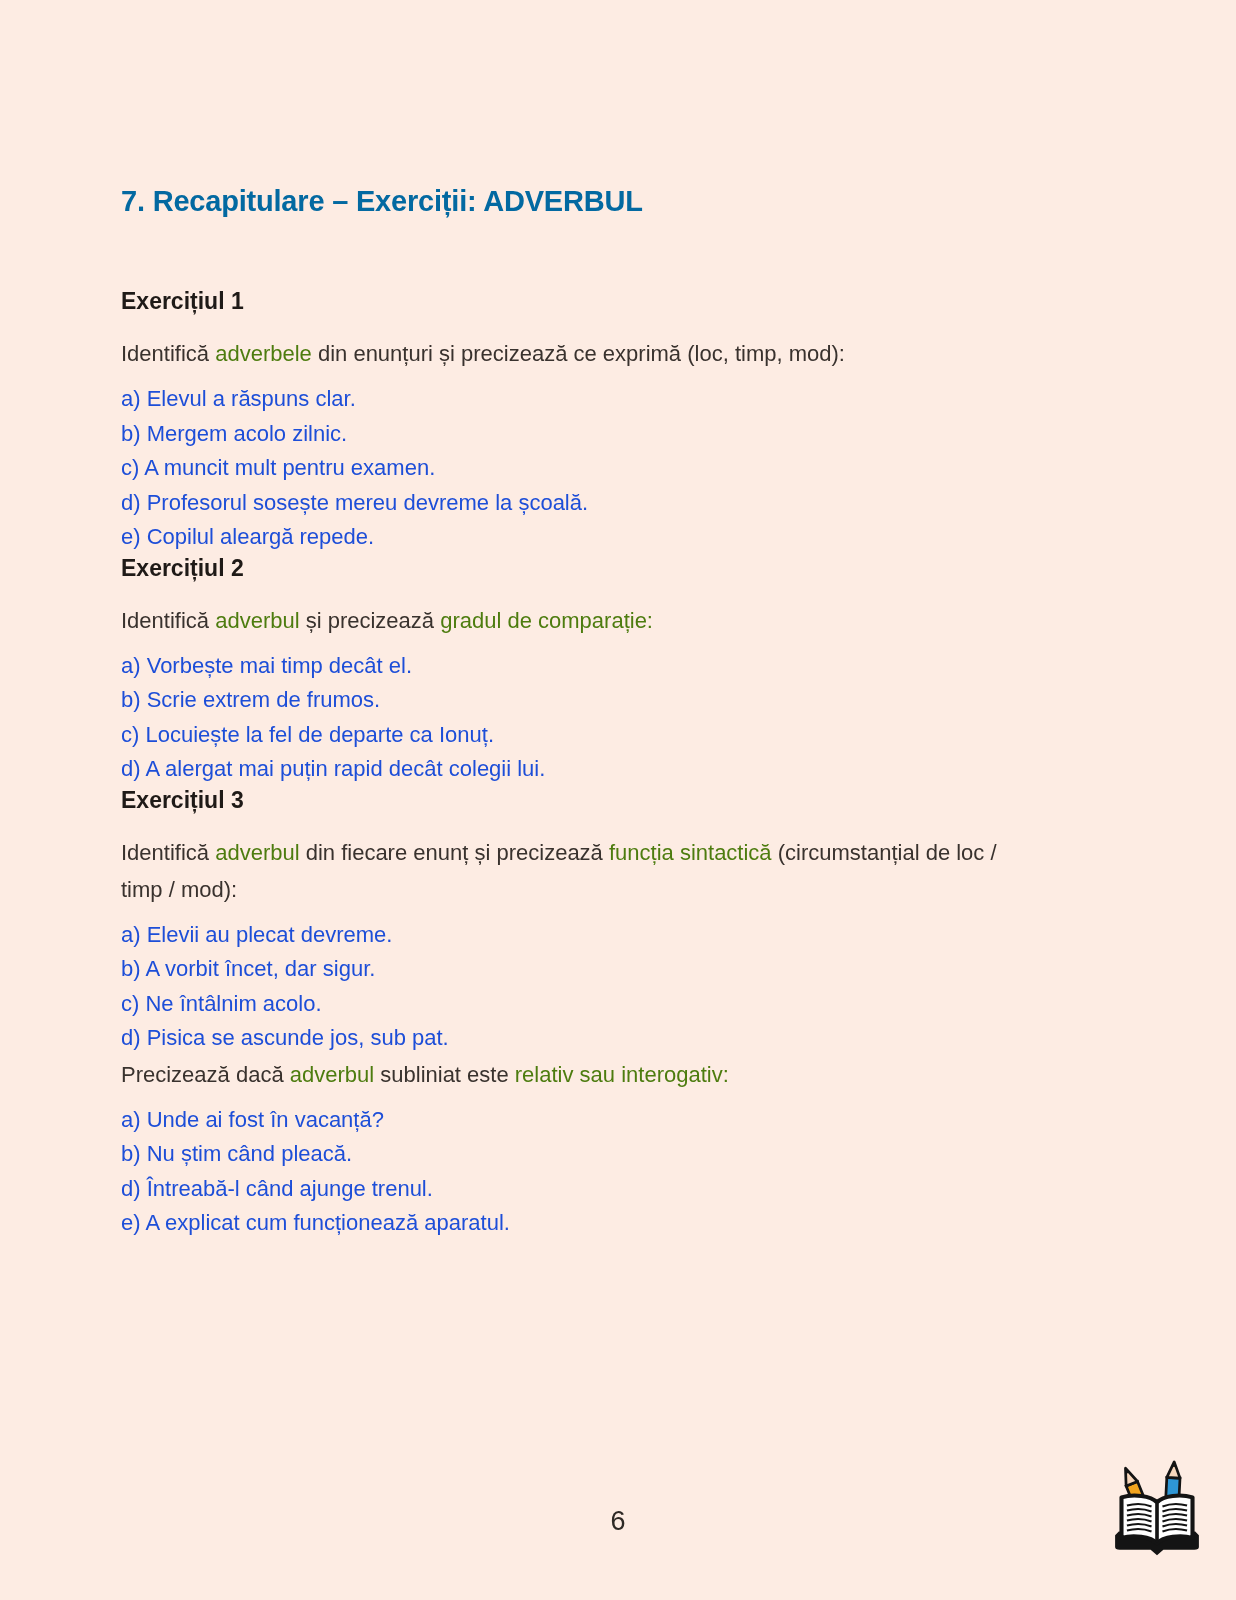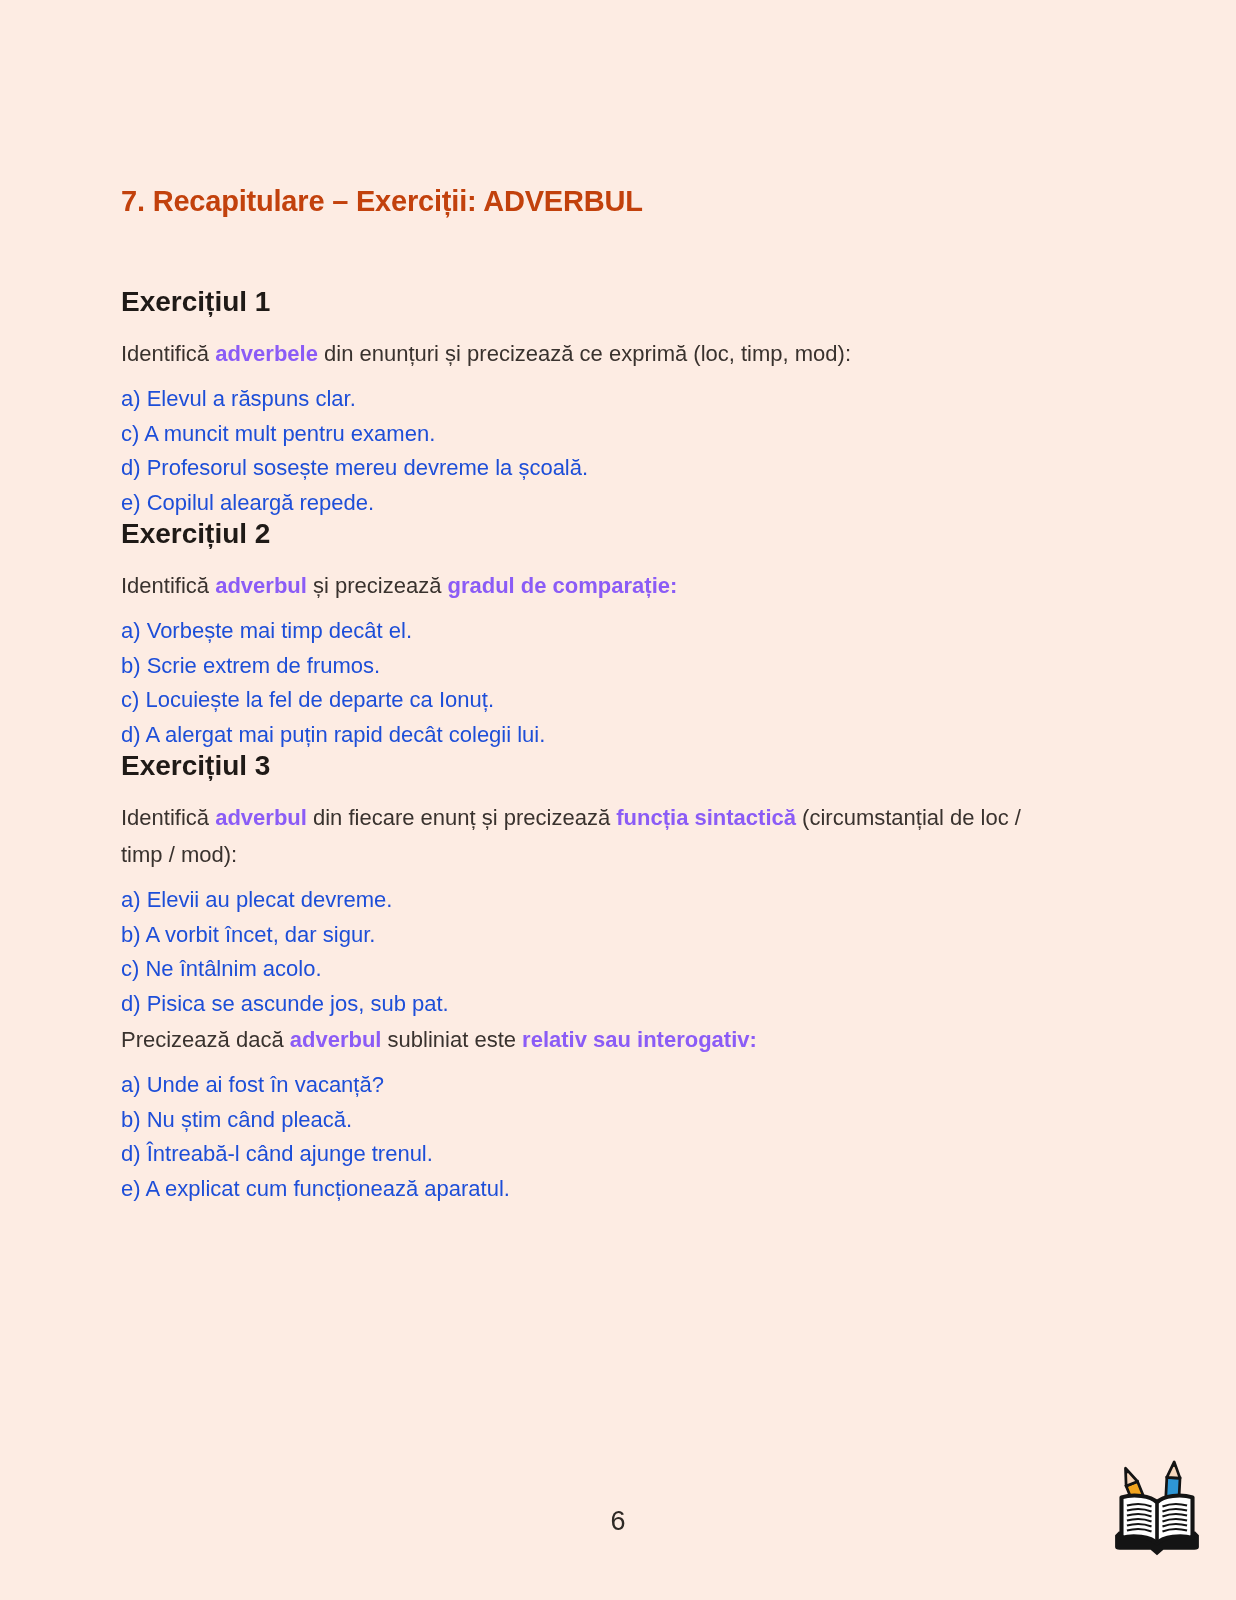--- a/index.html
+++ b/index.html
@@ -20,44 +20,44 @@
   .content {
     position: absolute;
     left: 121px;
     top: 185px;
     width: 905px;
   }
   h1.title {
     font-size: 29px;
     line-height: 33px;
     font-weight: 700;
-    color: #c2410c;
+    color: #0369a1;
     margin: 0 0 70px 0;
     letter-spacing: -0.2px;
   }
   section.exercise { margin: 0; }
   .sec-2 { margin-top: 32px; }
   .sec-3 { margin-top: 30px; }
   .sec-4 { margin-top: 52px; }
   h2.ex-heading {
-    font-size: 28px;
+    font-size: 23px;
     line-height: 27px;
     font-weight: 700;
     color: #1f1a17;
     margin: 0 0 20px 0;
   }
   p.intro {
     font-size: 22px;
     line-height: 37px;
     margin: 0 0 10px 0;
     color: #39322e;
   }
   p.intro b {
-    font-weight: 700;
-    color: #8b5cf6;
+    font-weight: 400;
+    color: #4d7c0f;
   }
   ul.items {
     list-style: none;
     margin: 0;
     padding: 0;
     font-size: 22px;
     line-height: 34.5px;
     color: #1d4ed8;
   }
   .page-number {
@@ -83,20 +83,21 @@
 <div class="page">
 
   <main class="content">
     <h1 class="title">7. Recapitulare – Exerciții: ADVERBUL</h1>
     <div id="exercises">
   <section class="exercise sec-1">
     <h2 class="ex-heading">Exercițiul 1</h2>
     <p class="intro"><span>Identifică </span><b>adverbele</b><span> din enunțuri și precizează ce exprimă (loc, timp, mod):</span></p>
     <ul class="items">
             <li>a) Elevul a răspuns clar.</li>
+            <li>b) Mergem acolo zilnic.</li>
             <li>c) A muncit mult pentru examen.</li>
             <li>d) Profesorul sosește mereu devreme la școală.</li>
             <li>e) Copilul aleargă repede.</li>
           </ul>
   </section>
 
   <section class="exercise sec-2">
     <h2 class="ex-heading">Exercițiul 2</h2>
     <p class="intro"><span>Identifică </span><b>adverbul</b><span> și precizează </span><b>gradul de comparație:</b></p>
     <ul class="items">

